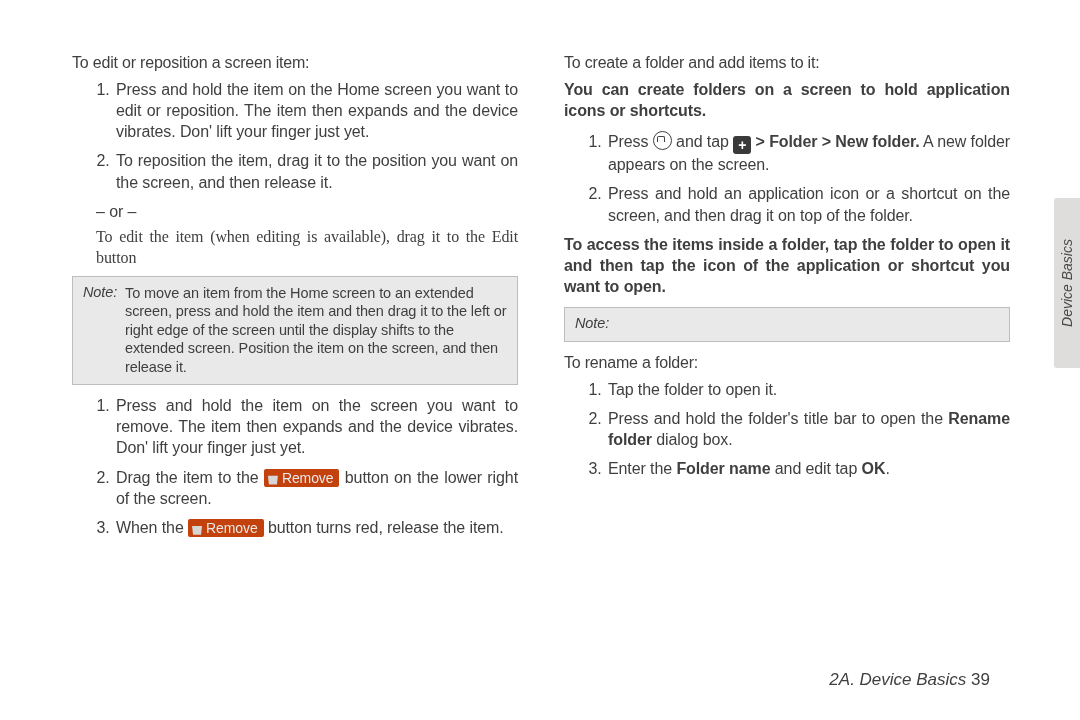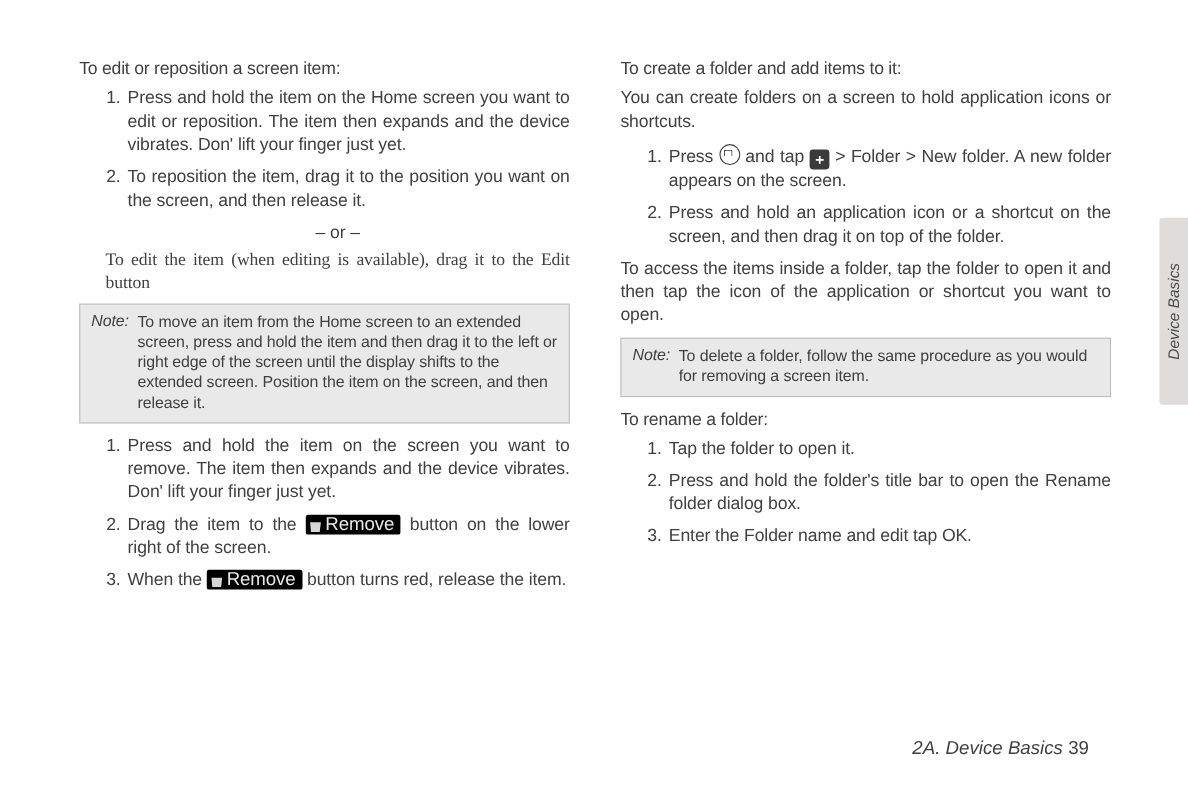--- a/index.html
+++ b/index.html
@@ -37,50 +37,50 @@
     margin: 2px 0 6px 0;
     padding-left: 42px;
   }
   ol li {
     margin-bottom: 8px;
     padding-left: 2px;
     text-align: justify;
   }
   .or {
     margin: 4px 0 4px 24px;
-    text-align: center;
   }
   .edit-para {
     margin: 0 0 8px 24px;
     text-align: justify;
     font-family: Liberation Serif, serif;
   }
   .plain {
     margin: 2px 0 10px 0;
     text-align: justify;
+    font-weight: bold;
   }
   .notebox {
     border: 1px solid #bdbdbd;
     background: #e9e9e9;
     padding: 6px 10px 8px 10px;
     margin: 4px 0 10px 0;
     font-size: 14.5px;
     line-height: 1.28;
   }
   .notebox .nl {
     font-style: italic;
     display: inline-block;
     width: 42px;
   }
   .notebox .nt-body {
     display: block;
     margin-left: 42px;
     margin-top: -18px;
   }
-  .bold { font-weight: normal; }
+  .bold { font-weight: bold; }
 
   
   .icon-home {
     display: inline-block;
     width: 17px; height: 17px;
     border: 1.6px solid #3f3f3f;
     border-radius: 50%;
     vertical-align: -3px;
     position: relative;
   }
@@ -100,23 +100,23 @@
     border-radius:3px;
     vertical-align:-3px;
     color:#fff;
     font-weight:bold;
     font-size:14px;
     line-height:18px;
     text-align:center;
   }
   .remove-chip {
     display:inline-block;
-    background:#000000;
+    background:#c2410c;
     color:#e8e8e8;
-    font-size:17px;
+    font-size:14px;
     padding:1px 6px 1px 2px;
     border-radius:2px;
     vertical-align:0px;
     line-height:16px;
   }
   .remove-chip .trash{
     display:inline-block;
     width:10px;height:11px;
     background:#d6d6d6;
     margin:0 4px 0 2px;
@@ -201,21 +201,20 @@
     <ol>
       <li>
         <span>Press </span><span class="icon-home"></span><span> and tap </span><span class="icon-plus">+</span><span class="bold"> &gt; Folder &gt; New folder.</span><span> A new folder appears on the screen.</span>
       </li>
       <li>Press and hold an application icon or a shortcut on the screen, and then drag it on top of the folder.</li>
     </ol>
     <p class="plain">To access the items inside a folder, tap the folder to open it and then tap the icon of the application or shortcut you want to open.</p>
 
     <div class="notebox">
       <span class="nl">Note:</span>
-      <span class="nt-body">To delete a folder, follow the same procedure as you would for removing a screen item.</span>
     </div>
 
     <p class="heading">To rename a folder:</p>
     <ol>
       <li>Tap the folder to open it.</li>
       <li>
         <span>Press and hold the folder's title bar to open the </span><span class="bold">Rename folder</span><span> dialog box.</span>
       </li>
       <li>
         <span>Enter the </span><span class="bold">Folder name</span><span> and edit tap </span><span class="bold">OK</span><span>.</span>

